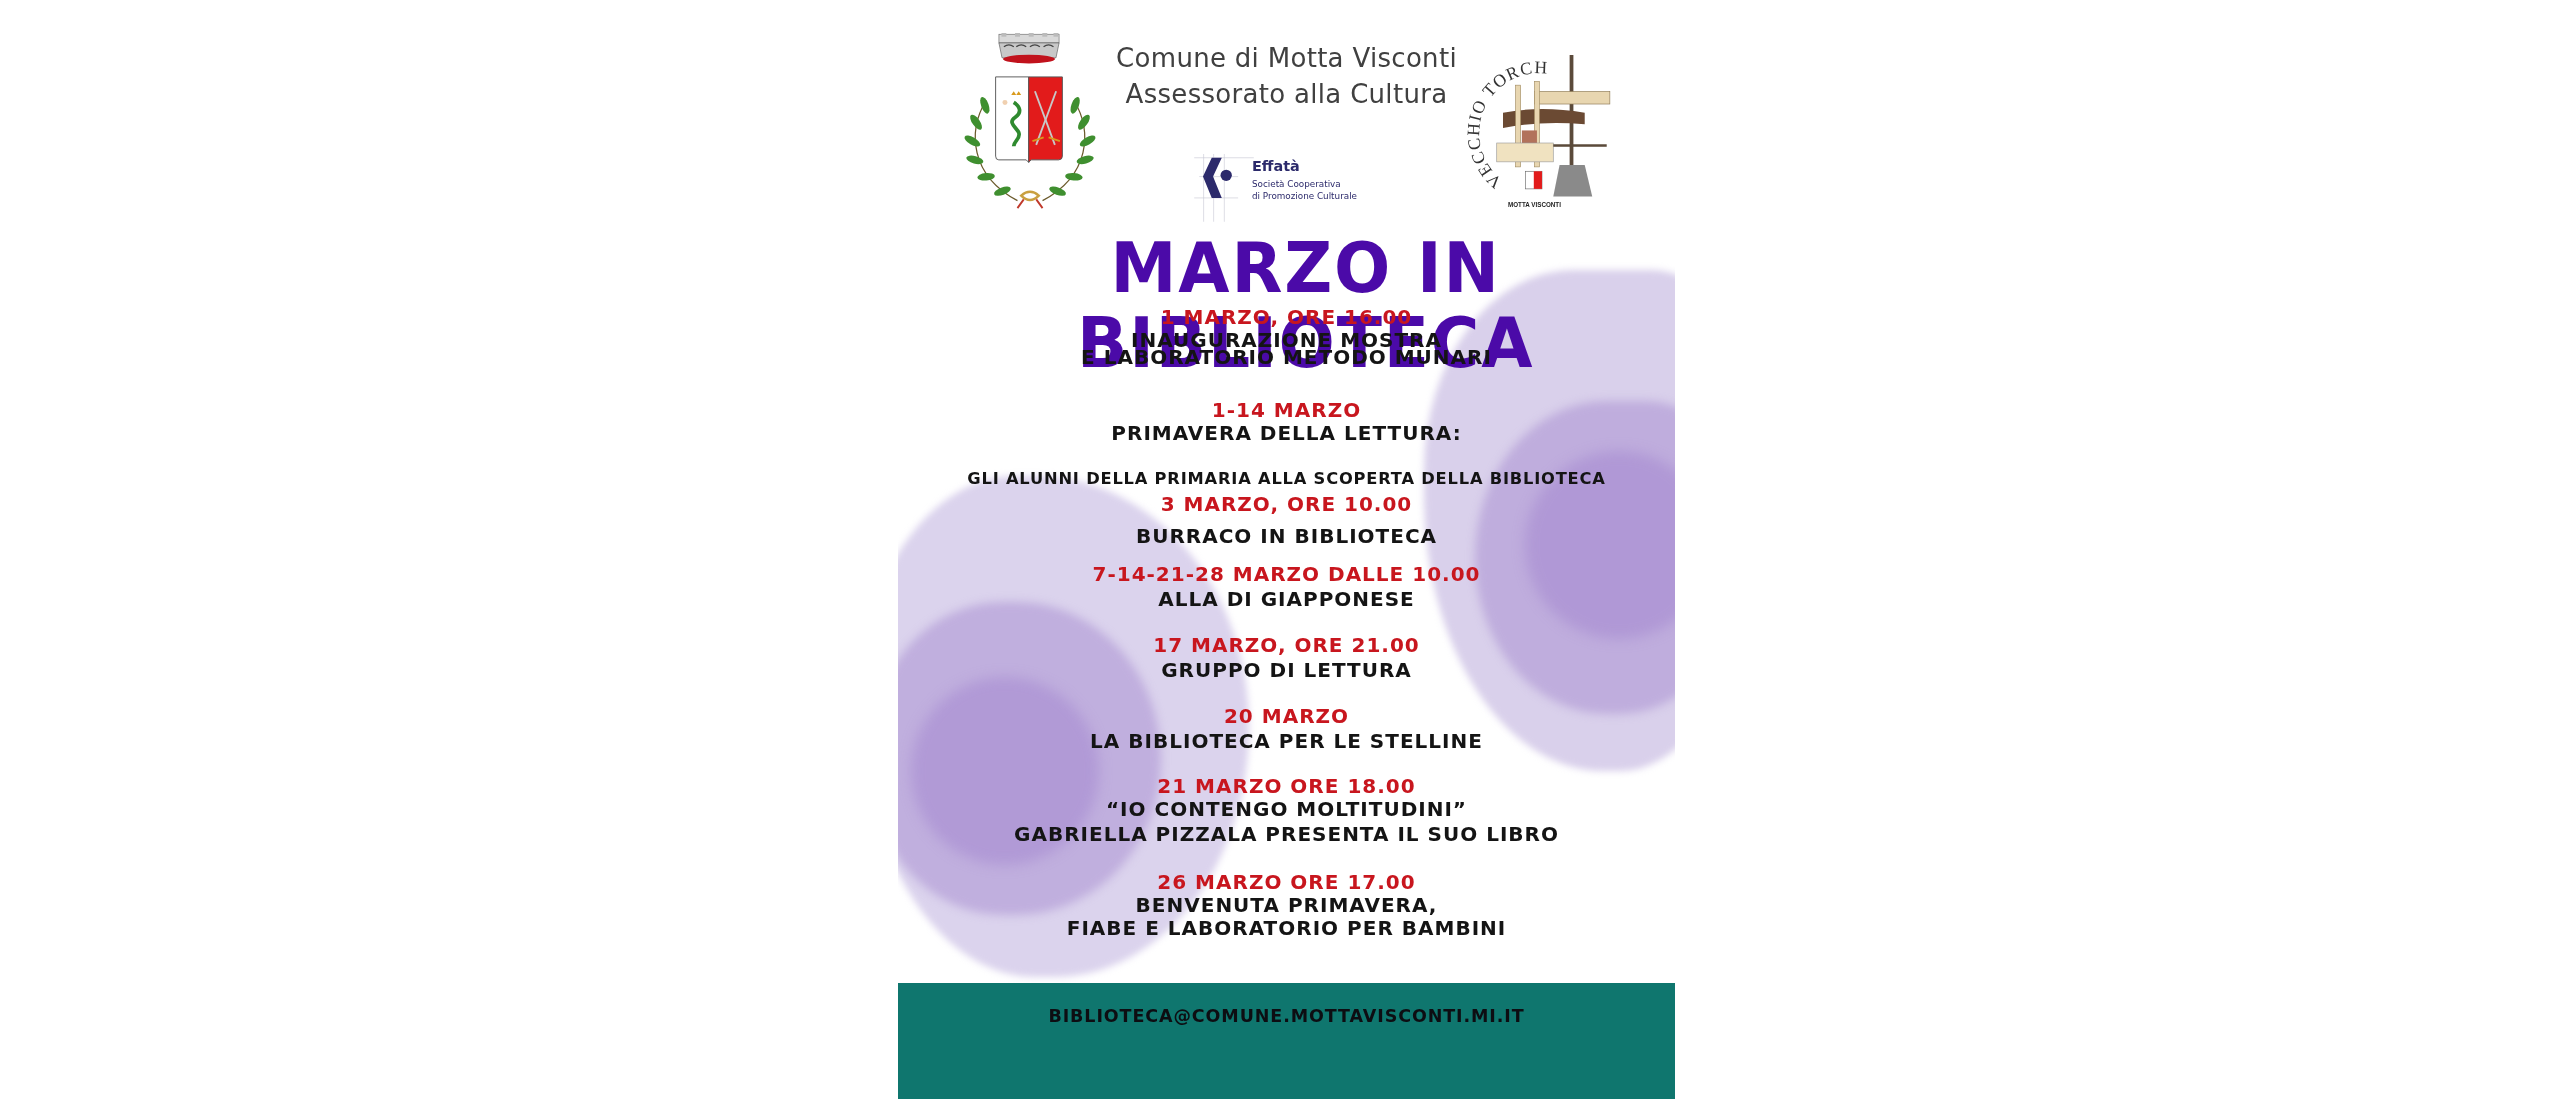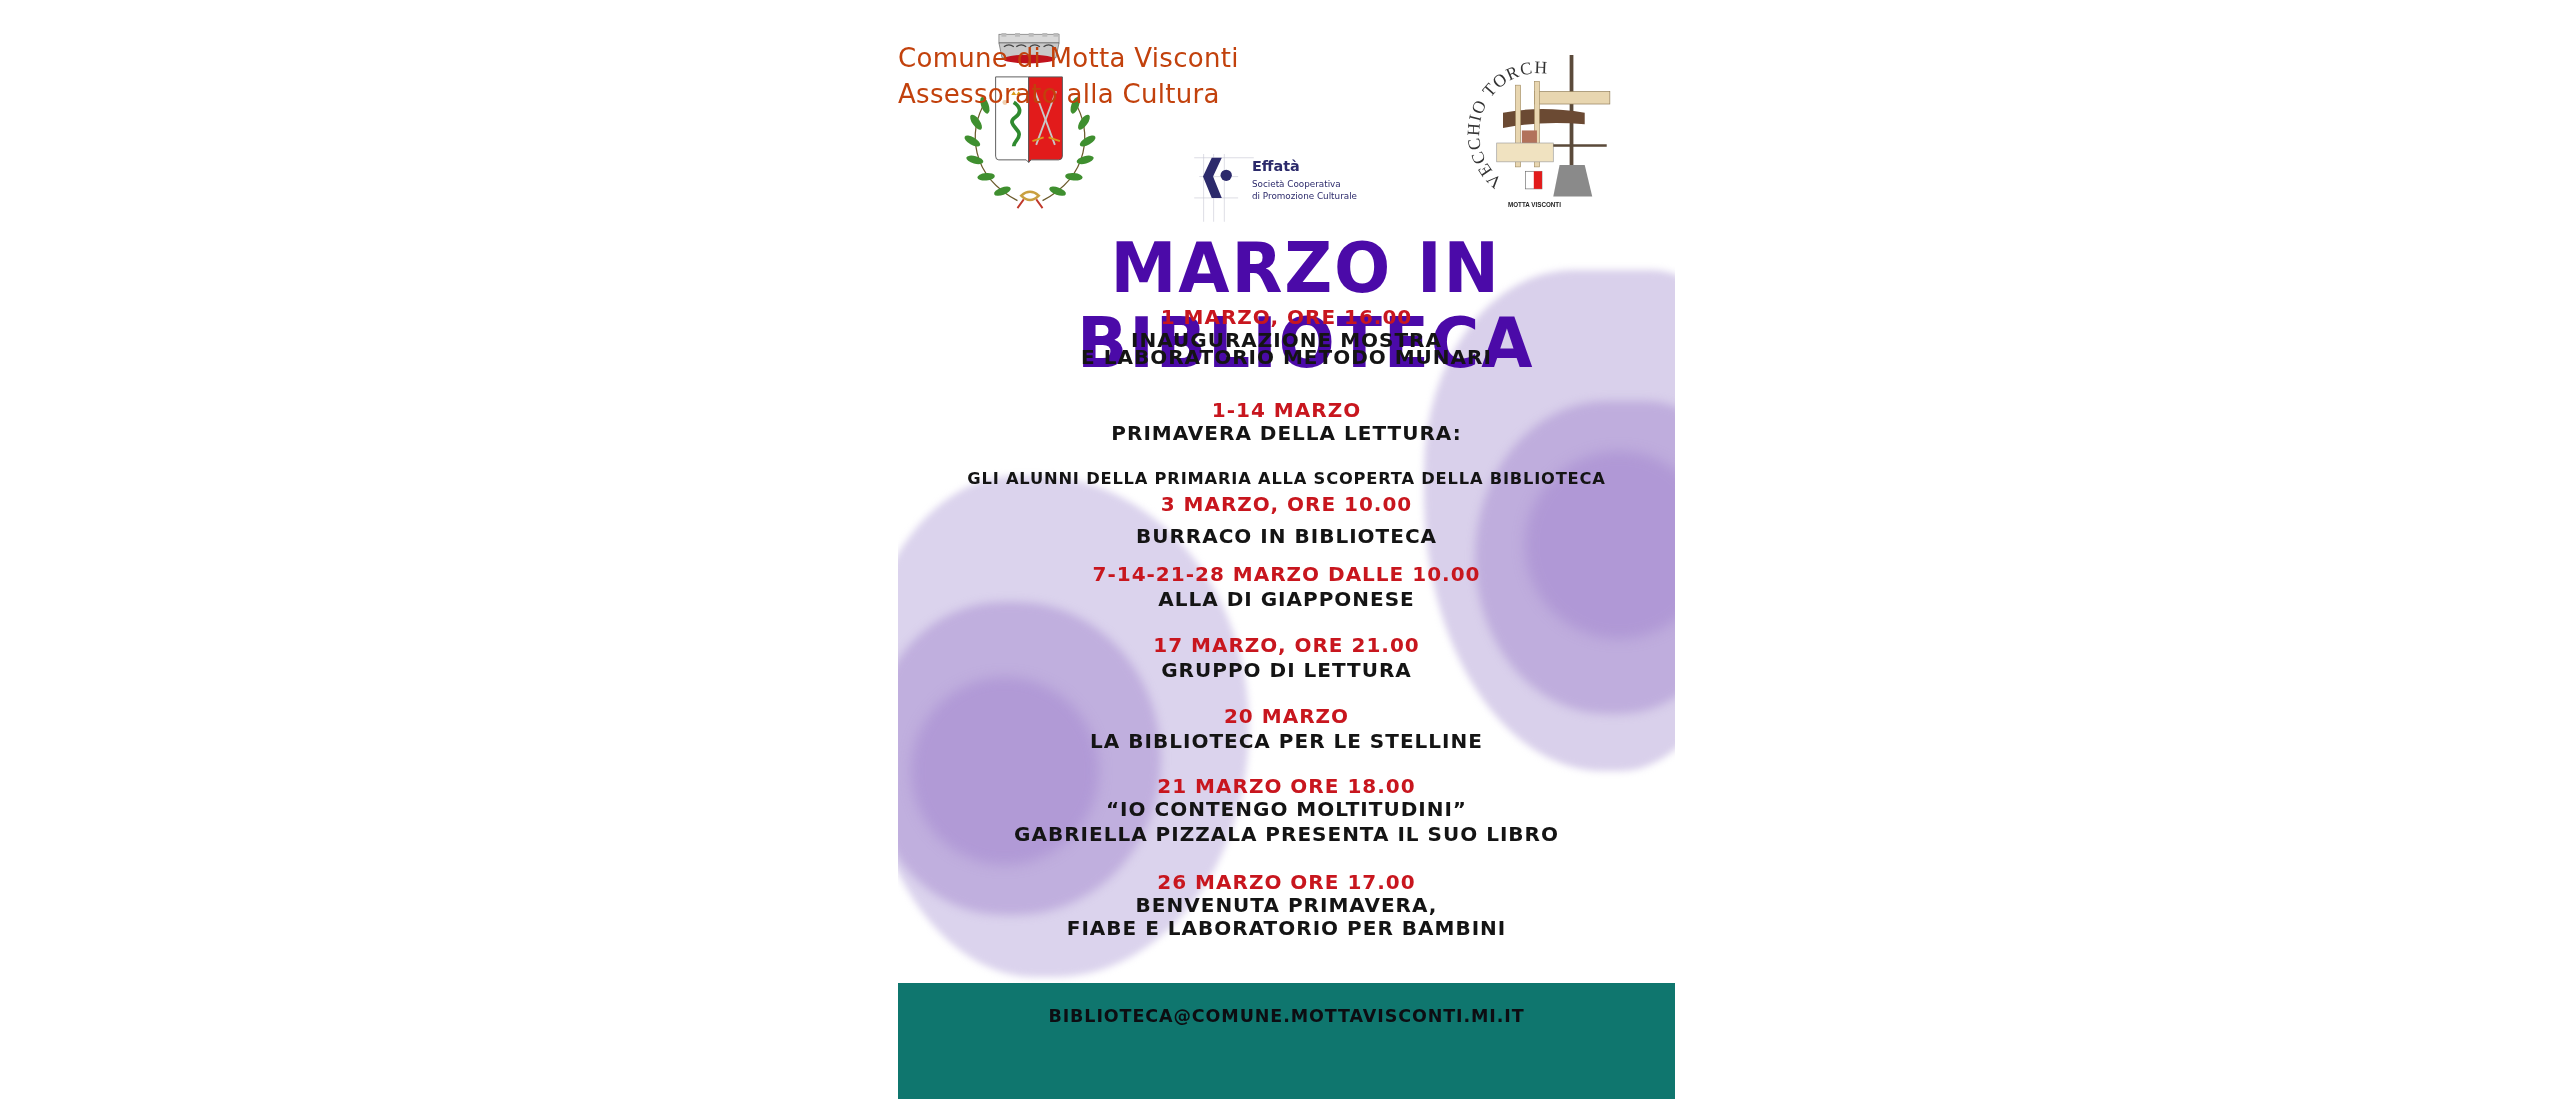--- a/index.html
+++ b/index.html
@@ -9,21 +9,21 @@
   
   .blob { position: absolute; border-radius: 50%; }
   .blob-r1 { left: 526px; top: 270px; width: 326px; height: 501px; background: rgba(186,170,218,0.55); border-radius: 46% 30% 40% 55% / 40% 30% 45% 55%; filter: blur(3.8px); }
   .blob-r2 { left: 577px; top: 401px; width: 263px; height: 313px; background: rgba(160,130,205,0.45); border-radius: 50% 35% 45% 50%; filter: blur(5px); }
   .blob-r3 { left: 627px; top: 451px; width: 188px; height: 188px; background: rgba(150,115,200,0.35); filter: blur(6.3px); }
   .blob-l1 { left: -38px; top: 476px; width: 389px; height: 501px; background: rgba(190,175,222,0.55); border-radius: 40% 55% 50% 45% / 45% 50% 50% 55%; filter: blur(3.8px); }
   .blob-l2 { left: -25px; top: 602px; width: 288px; height: 313px; background: rgba(160,130,205,0.45); border-radius: 45% 50% 50% 45%; filter: blur(5px); }
   .blob-l3 { left: 12.5px; top: 677px; width: 188px; height: 188px; background: rgba(150,115,200,0.35); filter: blur(6.3px); }
 
   
-  .hdr-line { position: absolute; left: 0; width: 777px; text-align: left; font-size: 26px; color: #c2410c; font-family: "DejaVu Sans", sans-serif; letter-spacing: 0.3px; }
+  .hdr-line { position: absolute; left: 0; width: 777px; text-align: center; font-size: 26px; color: #404040; font-family: "DejaVu Sans", sans-serif; letter-spacing: 0.3px; }
 
   
   .crown { position: absolute; left: 98px; top: 33px; width: 66px; height: 31px; }
   .shield { position: absolute; left: 97px; top: 76px; width: 68px; height: 91px; }
   .wreath { position: absolute; left: 63px; top: 94px; width: 138px; height: 116px; }
 
   
   .torchio { position: absolute; left: 561px; top: 55px; width: 154px; height: 154px; }
 
   

